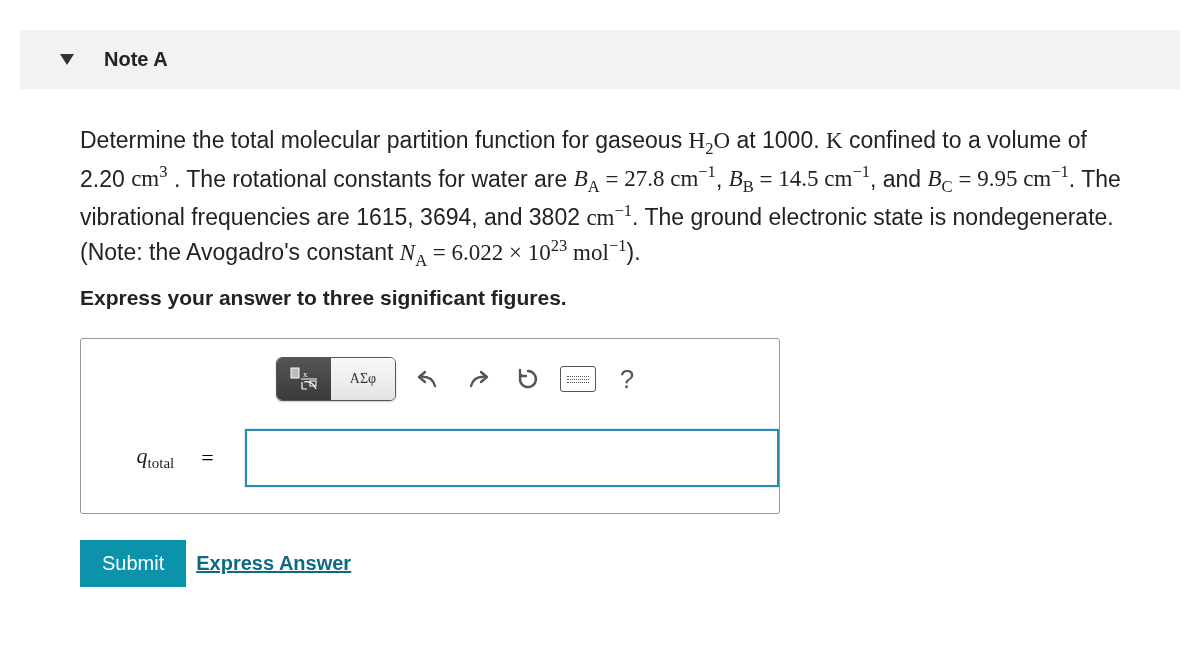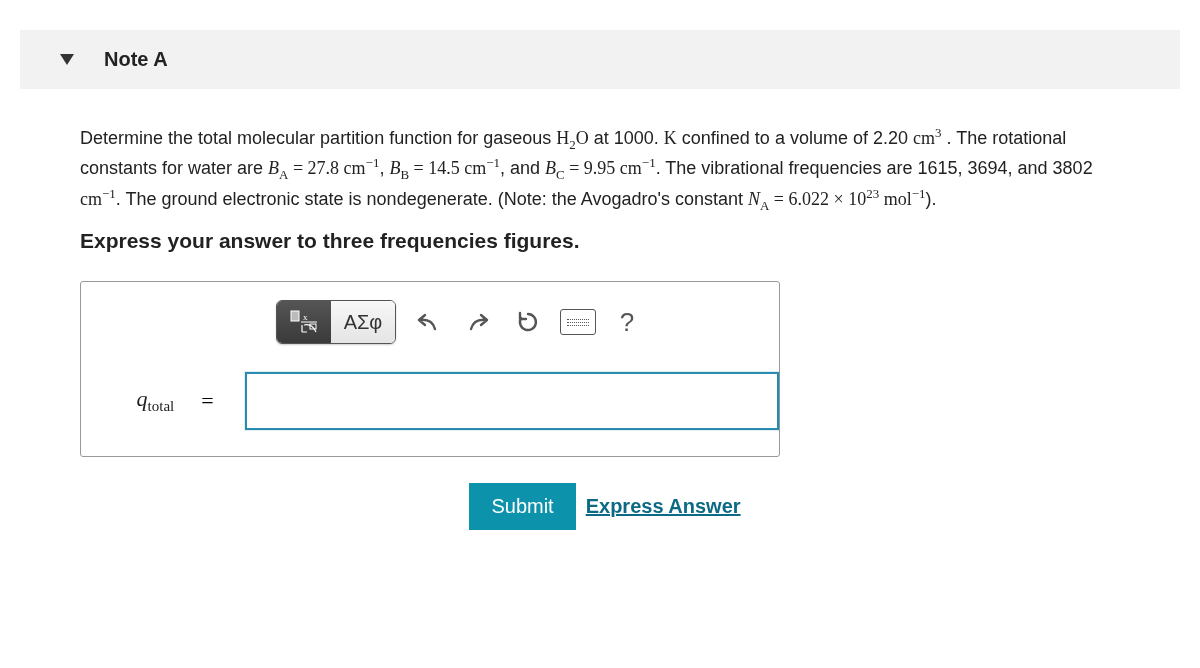--- a/index.html
+++ b/index.html
@@ -31,21 +31,21 @@
   }
   .part-title {
     font-weight: bold;
     font-size: 20px;
     color: #222;
   }
   .body-area {
     padding: 35px 60px 10px 70px;
   }
   .problem-text {
-    font-size: 18px;
+    font-size: 23px;
     color: #222;
     line-height: 1.45;
   }
   .problem-text .serif { font-family: 'Times New Roman', Times, serif; }
   .instruct {
     font-size: 21px;
     font-weight: bold;
     color: #222;
     margin-top: 14px;
   }
@@ -77,22 +77,22 @@
     display: flex; align-items:center; justify-content:center;
     font-size: 13px;
     cursor: pointer;
   }
   .tool-dark svg { display:block; }
   .tool-light {
     background: linear-gradient(#f8f8f8,#e4e4e4);
     color: #333;
     width: 64px; height: 42px;
     display:flex; align-items:center; justify-content:center;
-    font-family: Liberation Sans, sans-serif;
-    font-size: 20px;
+    font-family: Liberation Serif, serif;
+    font-size: 14px;
     cursor: pointer;
   }
   .tool-icon {
     width: 36px; height: 36px;
     display:flex; align-items:center; justify-content:center;
     color: #555;
     cursor: pointer;
     font-size: 22px;
   }
   .kb-btn {
@@ -134,21 +134,20 @@
     box-shadow: 0 0 0 1px rgba(43,138,175,0.15);
     font-size: 20px;
     padding: 4px 8px;
     outline: none;
   }
   .action-row {
     display:flex;
     align-items:center;
     gap: 10px;
     margin-top: 26px;
-    justify-content: center;
   }
   .submit-btn {
     background: #0d92ab;
     color: #fff;
     border: none;
     font-size: 20px;
     padding: 12px 22px;
     cursor: pointer;
   }
   .request-link {
@@ -168,21 +167,21 @@
   <div class="part-header">
     <div class="tri-down"></div>
     <span class="part-title">Note A</span>
   </div>
 
   <div class="body-area">
     <div class="problem-text">
       <span>Determine the total molecular partition function for gaseous </span><span class="serif"><span>H</span><sub>2</sub><span>O</span></span><span> at 1000. </span><span class="serif">K</span><span> confined to a volume of 2.20 </span><span class="serif"><span>cm</span><sup>3</sup></span><span> . The rotational constants for water are </span><span class="serif"><i>B</i><sub>A</sub></span><span class="serif"> = </span><span class="serif"><span>27.8 cm</span><sup>−1</sup></span><span>, </span><span class="serif"><i>B</i><sub>B</sub></span><span class="serif"> = </span><span class="serif"><span>14.5 cm</span><sup>−1</sup></span><span>, and </span><span class="serif"><i>B</i><sub>C</sub></span><span class="serif"> = </span><span class="serif"><span>9.95 cm</span><sup>−1</sup></span><span>. The vibrational frequencies are 1615, 3694, and 3802 </span><span class="serif"><span>cm</span><sup>−1</sup></span><span>. The ground electronic state is nondegenerate. (Note: the Avogadro's constant </span><span class="serif"><i>N</i><sub>A</sub></span><span class="serif"> = </span><span class="serif"><span>6.022 × 10</span><sup>23</sup><span> mol</span><sup>−1</sup></span><span>).</span>
     </div>
 
-    <div class="instruct">Express your answer to three frequencies figures.</div>
+    <div class="instruct">Express your answer to three significant figures.</div>
 
     <div class="answer-frame">
       <div class="toolbar-row">
         <div class="tool-group">
           <div class="tool-dark">
             <svg width="28" height="24" viewBox="0 0 28 24">
               <rect x="1" y="1" width="8" height="10" fill="#bbb" stroke="#fff" stroke-width="1"></rect>
               <text x="13" y="10" font-size="9" fill="#fff" font-family="serif">x</text>
               <path d="M11 12 L27 12" stroke="#fff" stroke-width="1.2"></path>
               <path d="M12 15 L12 22 M12 22 L17 22" stroke="#fff" stroke-width="1.2" fill="none"></path>

